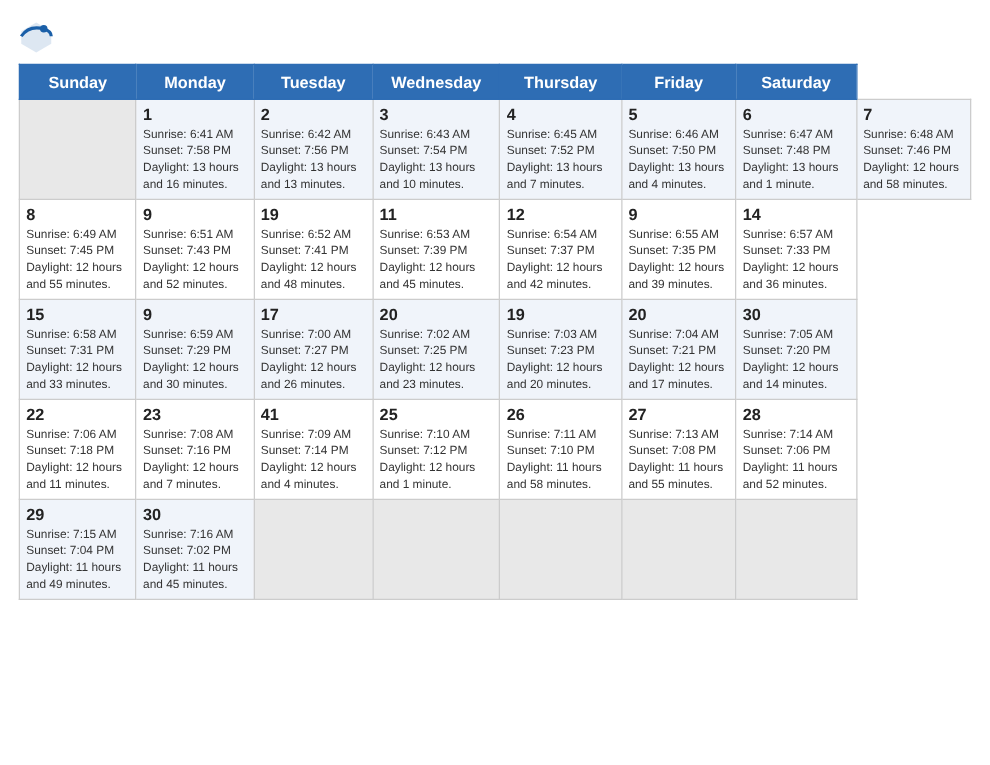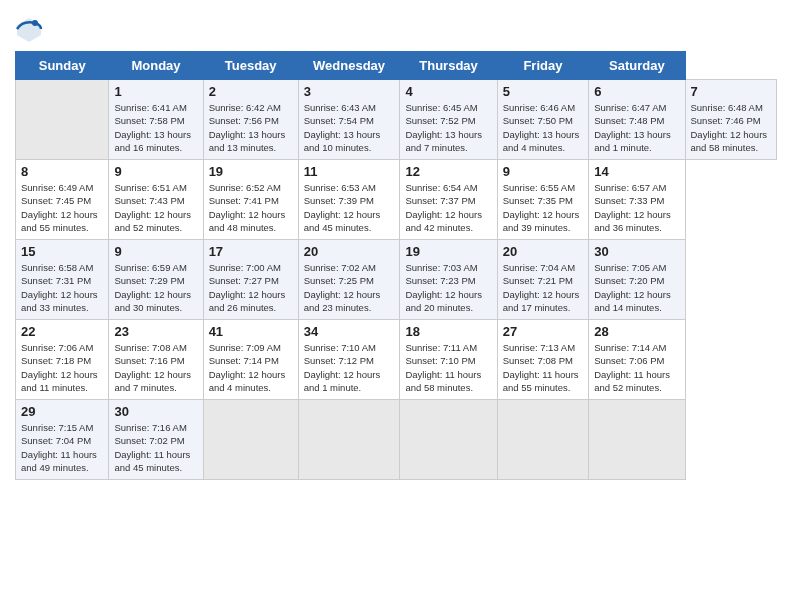--- a/index.html
+++ b/index.html
@@ -231,25 +231,25 @@
           </td>
           <td>
             <span class="day-num">23</span>
             <div class="day-info">Sunrise: 7:08 AM<br>Sunset: 7:16 PM<br>Daylight: 12 hours and 7 minutes.</div>
           </td>
           <td>
             <span class="day-num">41</span>
             <div class="day-info">Sunrise: 7:09 AM<br>Sunset: 7:14 PM<br>Daylight: 12 hours and 4 minutes.</div>
           </td>
           <td>
-            <span class="day-num">34</span>
+            <span class="day-num">25</span>
             <div class="day-info">Sunrise: 7:10 AM<br>Sunset: 7:12 PM<br>Daylight: 12 hours and 1 minute.</div>
           </td>
           <td>
-            <span class="day-num">18</span>
+            <span class="day-num">26</span>
             <div class="day-info">Sunrise: 7:11 AM<br>Sunset: 7:10 PM<br>Daylight: 11 hours and 58 minutes.</div>
           </td>
           <td>
             <span class="day-num">27</span>
             <div class="day-info">Sunrise: 7:13 AM<br>Sunset: 7:08 PM<br>Daylight: 11 hours and 55 minutes.</div>
           </td>
           <td>
             <span class="day-num">28</span>
             <div class="day-info">Sunrise: 7:14 AM<br>Sunset: 7:06 PM<br>Daylight: 11 hours and 52 minutes.</div>
           </td>

